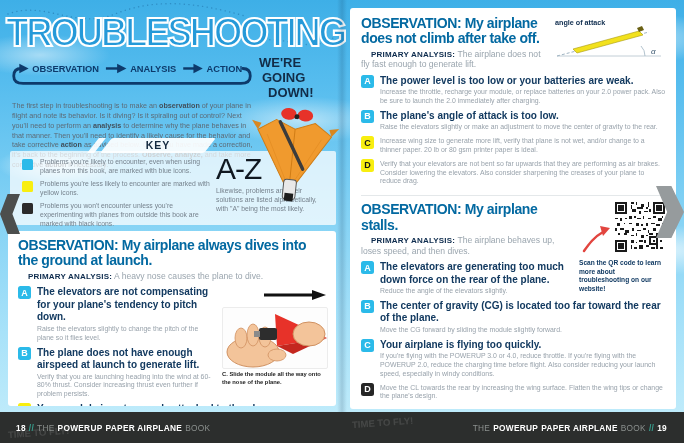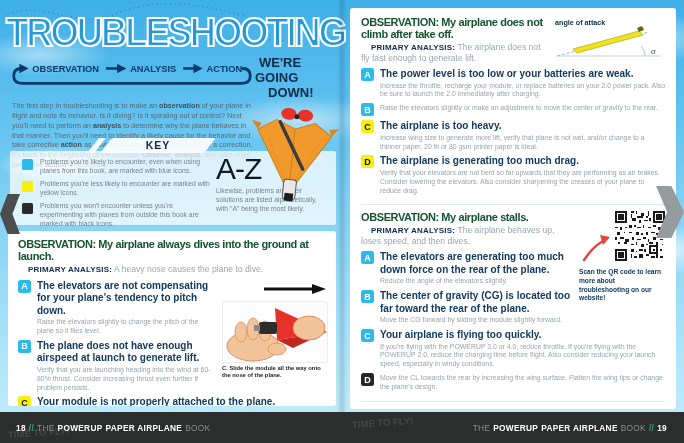--- a/index.html
+++ b/index.html
@@ -14,21 +14,21 @@
     radial-gradient(100px 30px at 40px 55px, rgba(255,255,255,.5), rgba(255,255,255,0) 70%),
     radial-gradient(130px 36px at 660px 250px, rgba(255,255,255,.7), rgba(255,255,255,0) 70%);}
   .abs{position:absolute;}
   
   #big-title{left:6px;top:10px;width:336px;font-size:37px;font-weight:800;color:#2599d8;
     letter-spacing:-2.5px;white-space:nowrap;-webkit-text-stroke:2px #ffffff;
     transform:scaleY(1.08);transform-origin:top left;z-index:2;}
   #doodles{left:0;top:0;width:342px;height:120px;z-index:1;}
   #flow{left:10px;top:60px;z-index:2;}
   #callout{left:250px;top:56px;z-index:2;font-size:13px;font-weight:800;color:#122c47;line-height:1.14;}
-  #callout .c0{padding-left:9px;} #callout .c1{padding-left:5px;} #callout .c2{padding-left:18px;text-align:right;}
+  #callout .c0{padding-left:9px;} #callout .c1{padding-left:12px;} #callout .c2{padding-left:18px;text-align:right;}
   #intro{left:12px;top:94px;width:244px;font-size:7.2px;line-height:1.36;color:#5c6a76;z-index:2;}
   #intro b{color:#42505c;}
   #plane-art{left:244px;top:96px;z-index:5;}
   
   #key-panel{left:10px;top:151px;width:326px;height:74px;background:rgba(255,255,255,.74);
     border-radius:2px;z-index:3;}
   .key-tab{position:absolute;top:-13px;left:96px;width:104px;height:15px;background:rgba(255,255,255,.92);
     transform:skewX(-38deg);border-radius:2px;}
   .key-tab::before{content:"";position:absolute;left:-13px;top:0;width:7px;height:15px;background:rgba(255,255,255,.92);}
   .key-tab-text{display:block;transform:skewX(38deg);text-align:center;font-size:10.5px;font-weight:800;
@@ -37,21 +37,21 @@
   .key-row{display:flex;gap:7px;margin-bottom:4px;}
   .swatch{flex:none;width:11px;height:11px;border-radius:1.5px;margin-top:1px;}
   .sw-blue{background:#2bbae9;} .sw-yellow{background:#f8ee10;} .sw-black{background:#2b2b2b;}
   .key-text{font-size:6.8px;line-height:1.32;color:#76828d;}
   #az{position:absolute;left:206px;top:3px;width:116px;}
   #az-title{font-size:30px;font-weight:400;color:#101820;letter-spacing:-1px;line-height:1;}
   #az-text{margin-top:3px;width:104px;font-size:6.8px;line-height:1.32;color:#76828d;}
   #chev-left{left:0;top:194px;width:20px;height:40px;background:#4c4e4d;z-index:6;
     clip-path:polygon(100% 0%,38% 0%,0% 50%,38% 100%,100% 100%,62% 50%);}
   
-  .obs-heading{font-size:11px;font-weight:800;color:#14532d;letter-spacing:-0.4px;line-height:1.1;}
+  .obs-heading{font-size:14px;font-weight:800;color:#0369a1;letter-spacing:-0.4px;line-height:1.1;}
   .analysis{margin:2px 0 5px;font-size:8.6px;color:#9aa5ae;line-height:1.2;}
   .analysis b{font-size:8px;font-weight:800;color:#0e2c4e;letter-spacing:.2px;padding-left:10px;}
   .item{display:flex;gap:6px;margin-bottom:4px;}
   .badge{flex:none;width:13px;height:13px;border-radius:2.5px;font-size:9px;font-weight:800;
     display:flex;align-items:center;justify-content:center;}
   .b-blue{background:#2bbae9;color:#fff;} .b-yellow{background:#f8ee10;color:#151515;} .b-black{background:#262626;color:#fff;}
   .item-title{font-size:10px;font-weight:700;color:#133a60;line-height:1.25;}
   .item-body{font-size:6.9px;color:#98a2ab;line-height:1.28;margin-top:1px;}
   #obs-card{left:8px;top:231px;width:328px;height:175px;background:#fff;border-radius:3px;
     padding:7px 10px 6px;box-sizing:border-box;overflow:hidden;z-index:3;}
@@ -230,34 +230,33 @@
       <div class="item">
         <span class="badge b-blue">A</span>
         <div>
             <div class="item-title">The power level is too low or your batteries are weak.</div>
         <div class="item-body">Increase the throttle, recharge your module, or replace batteries on your 2.0 power pack. Also be sure to launch the 2.0 immediately after charging.</div>
           </div>
       </div>
       <div class="item">
         <span class="badge b-blue">B</span>
         <div>
+            <div class="item-title">The plane's angle of attack is too low.</div>
         <div class="item-body">Raise the elevators slightly or make an adjustment to move the center of gravity to the rear.</div>
           </div>
       </div>
       <div class="item">
         <span class="badge b-yellow">C</span>
         <div>
-            <div class="item-title">The airplane is too heavy.</div>
         <div class="item-body">Increase wing size to generate more lift, verify that plane is not wet, and/or change to a thinner paper. 20 lb or 80 gsm printer paper is ideal.</div>
           </div>
       </div>
       <div class="item">
         <span class="badge b-yellow">D</span>
         <div>
-            <div class="item-title">The airplane is generating too much drag.</div>
         <div class="item-body">Verify that your elevators are not bent so far upwards that they are performing as air brakes. Consider lowering the elevators. Also consider sharpening the creases of your plane to reduce drag.</div>
           </div>
       </div>
     </div>
 
     <div class="divider"></div>
 
     <div class="rsection">
       <div id="qr-block">
         <svg id="qr-svg" viewBox="0 0 29 29" shape-rendering="crispEdges">

